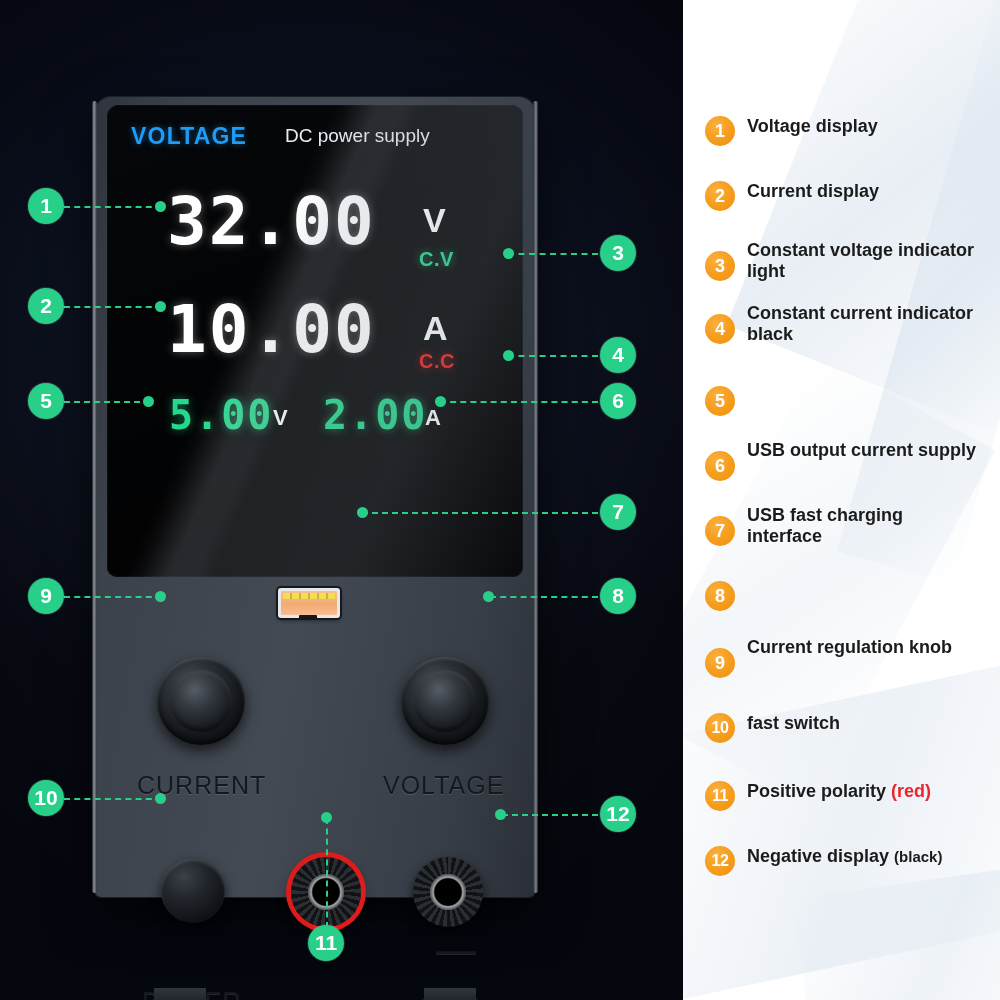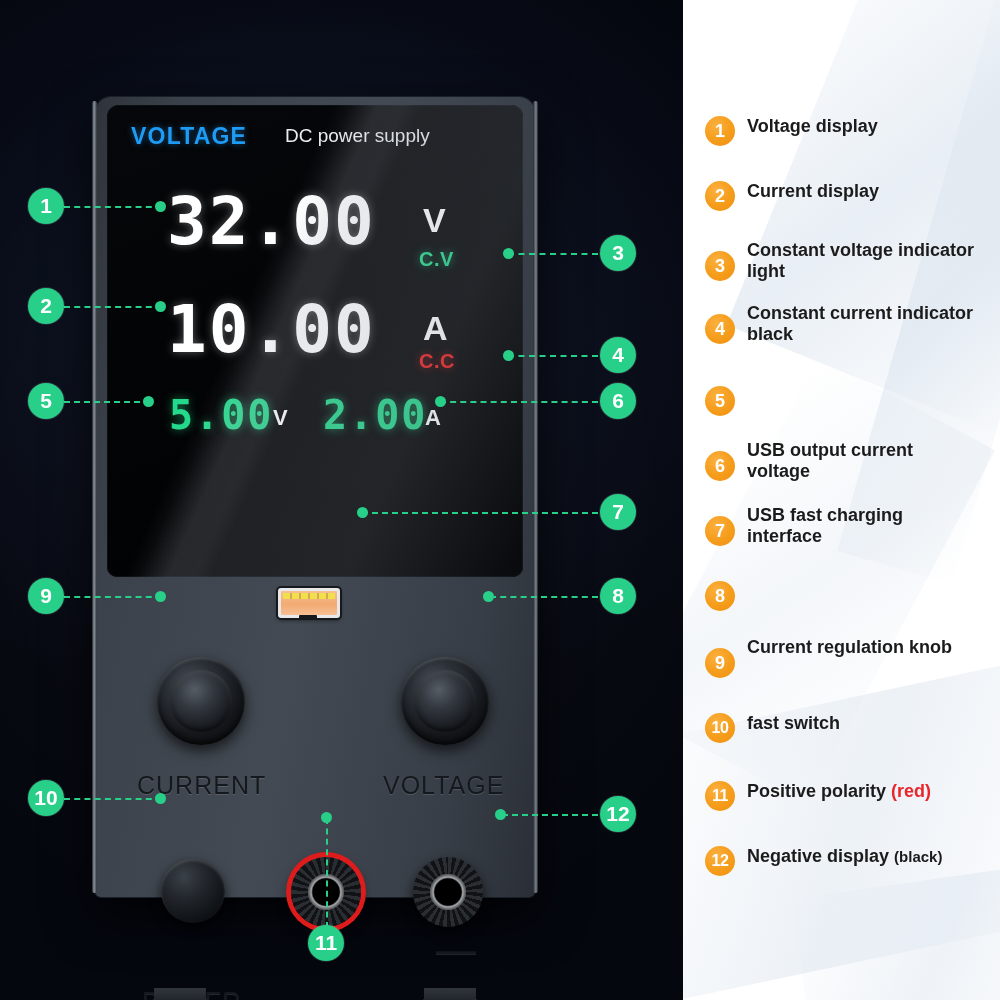--- a/index.html
+++ b/index.html
@@ -372,21 +372,21 @@
       <div class="badge-orange" style="margin-top:11px;">4</div>
       <div class="legend-text">Constant current indicator black</div>
     </div>
 
     <div class="legend-row" style="top:375px;">
       <div class="badge-orange" style="margin-top:11px;">5</div>
     </div>
 
     <div class="legend-row" style="top:440px;">
       <div class="badge-orange" style="margin-top:11px;">6</div>
-      <div class="legend-text">USB output current voltage</div>
+      <div class="legend-text">USB output current supply</div>
     </div>
 
     <div class="legend-row" style="top:505px;">
       <div class="badge-orange" style="margin-top:11px;">7</div>
       <div class="legend-text">USB fast charging interface</div>
     </div>
 
     <div class="legend-row" style="top:570px;">
       <div class="badge-orange" style="margin-top:11px;">8</div>
     </div>

